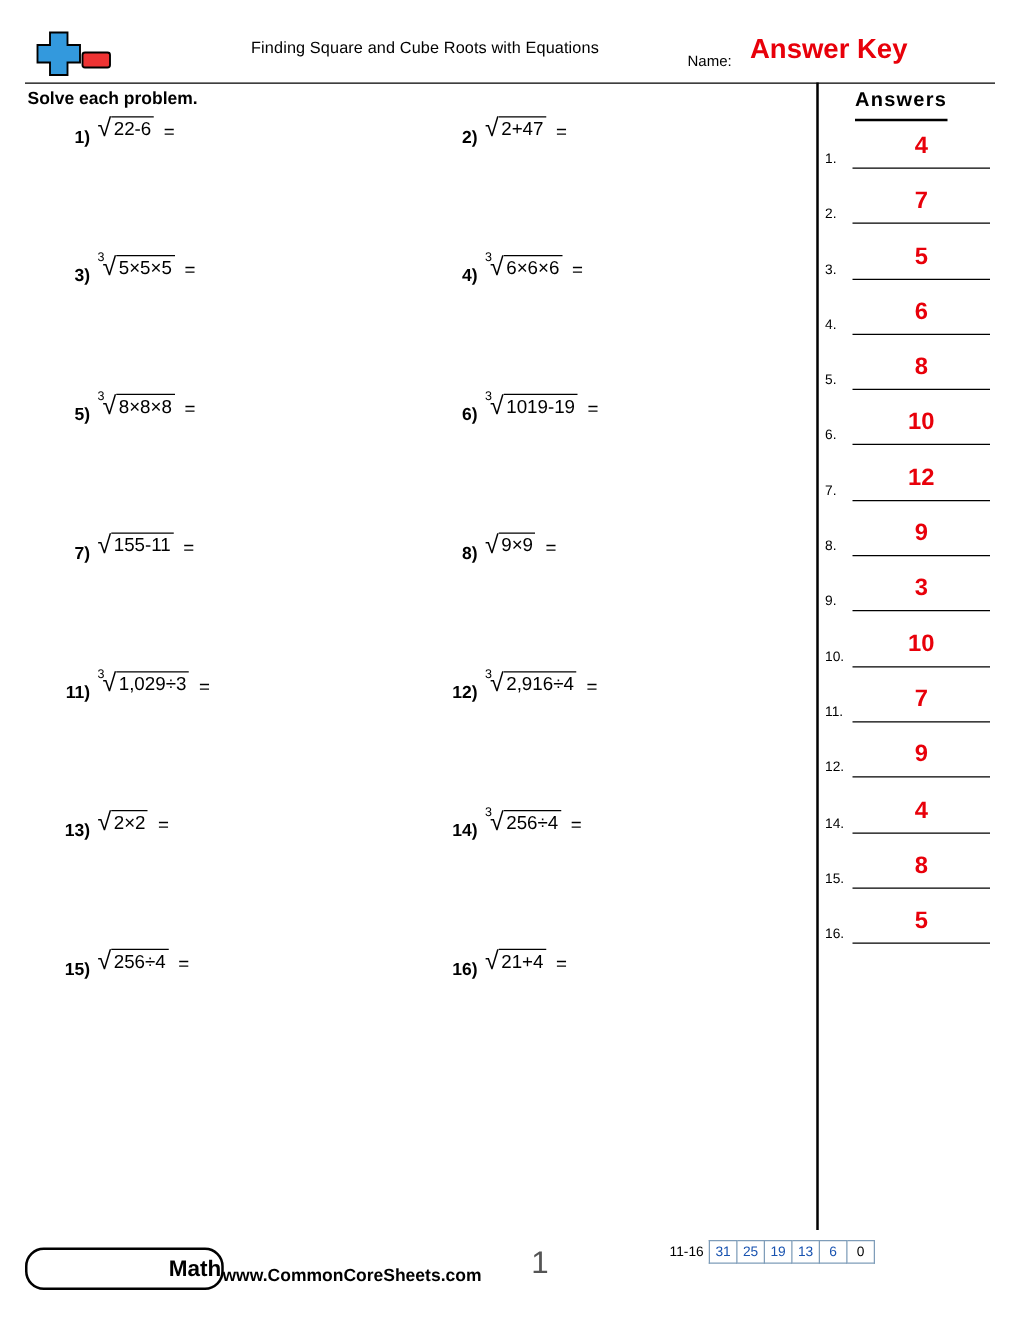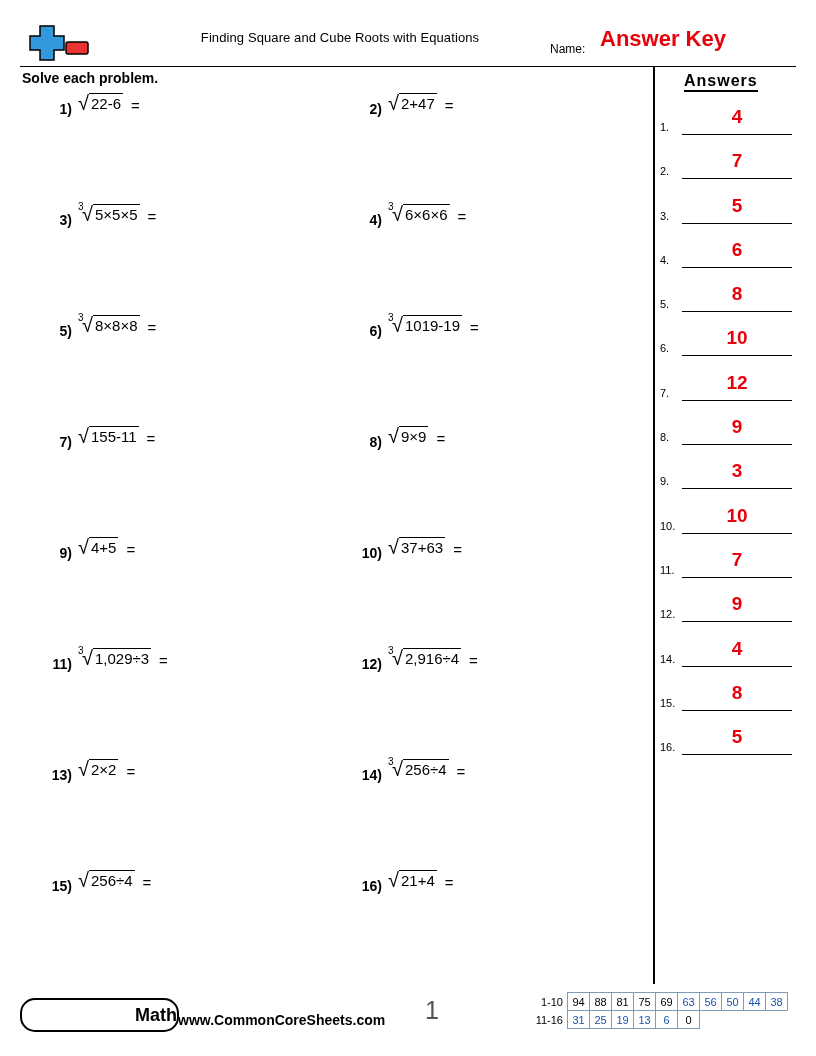--- a/index.html
+++ b/index.html
@@ -158,21 +158,21 @@
 
   
   .answers-head {
     position: absolute;
     left: 684px;
     top: 72px;
     font-size: 16px;
     font-weight: bold;
     letter-spacing: 1px;
     border-bottom: 2px solid #000;
-    padding-bottom: 0;
+    padding-bottom: 5px;
   }
   .answers-list {
     position: absolute;
     left: 660px;
     top: 104px;
     width: 140px;
   }
   .arow {
     position: relative;
     height: 44.3px;
@@ -309,28 +309,20 @@
 
   <div class="prow">
     <div class="prob col1">
       <span class="pnum">7)</span><span class="expr"><span class="radical"><span class="rsign">√</span><span class="radicand">155-11</span></span><span class="eq">=</span></span>
     </div>
     <div class="prob col2">
       <span class="pnum">8)</span><span class="expr"><span class="radical"><span class="rsign">√</span><span class="radicand">9×9</span></span><span class="eq">=</span></span>
     </div>
   </div>
 
-  <div class="prow">
-    <div class="prob col1">
-      <span class="pnum">9)</span><span class="expr"><span class="radical"><span class="rsign">√</span><span class="radicand">4+5</span></span><span class="eq">=</span></span>
-    </div>
-    <div class="prob col2">
-      <span class="pnum">10)</span><span class="expr"><span class="radical"><span class="rsign">√</span><span class="radicand">37+63</span></span><span class="eq">=</span></span>
-    </div>
-  </div>
 
   <div class="prow">
     <div class="prob col1">
       <span class="pnum">11)</span><span class="expr has-index"><span class="radical"><span class="rindex">3</span><span class="rsign">√</span><span class="radicand">1,029÷3</span></span><span class="eq">=</span></span>
     </div>
     <div class="prob col2">
       <span class="pnum">12)</span><span class="expr has-index"><span class="radical"><span class="rindex">3</span><span class="rsign">√</span><span class="radicand">2,916÷4</span></span><span class="eq">=</span></span>
     </div>
   </div>
 
@@ -435,33 +427,20 @@
 
 </div>
 
 <div class="footer-math">Math</div>
 <div class="footer-url">www.CommonCoreSheets.com</div>
 <div class="page-num">1</div>
 
 <div class="score">
   <table>
     <tbody>
-        <tr>
-      <td class="lbl">1-10</td>
-      <td>94</td>
-      <td>88</td>
-      <td>81</td>
-      <td>75</td>
-      <td>69</td>
-      <td class="blue">63</td>
-      <td class="blue">56</td>
-      <td class="blue">50</td>
-      <td class="blue">44</td>
-      <td class="blue">38</td>
-    </tr>
     <tr>
       <td class="lbl">11-16</td>
       <td class="blue">31</td>
       <td class="blue">25</td>
       <td class="blue">19</td>
       <td class="blue">13</td>
       <td class="blue">6</td>
       <td>0</td>
     </tr>
   </tbody>

